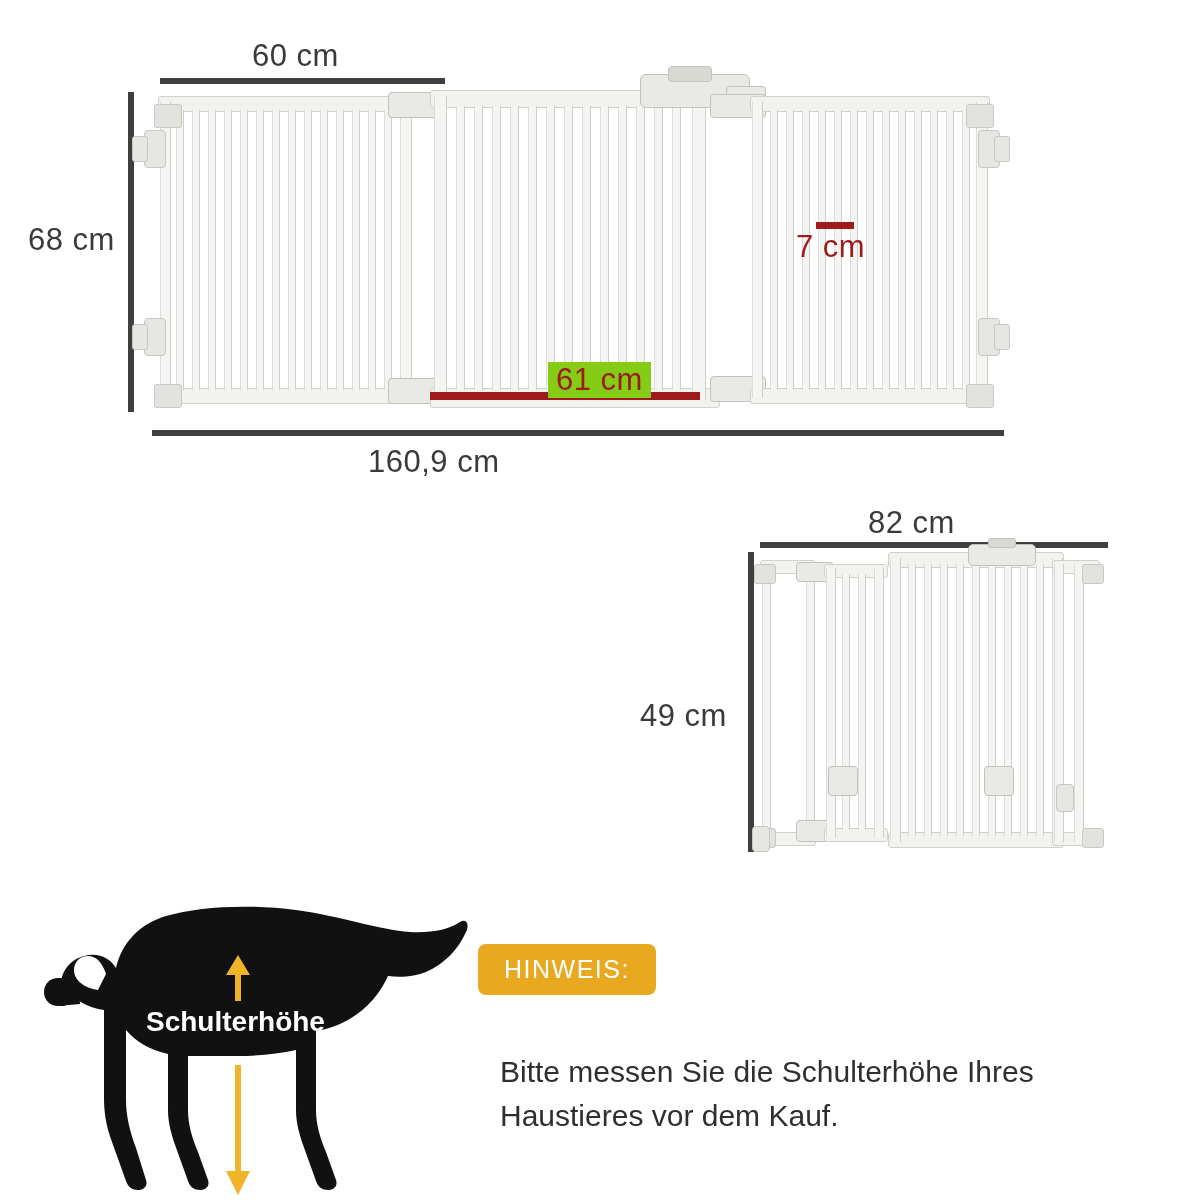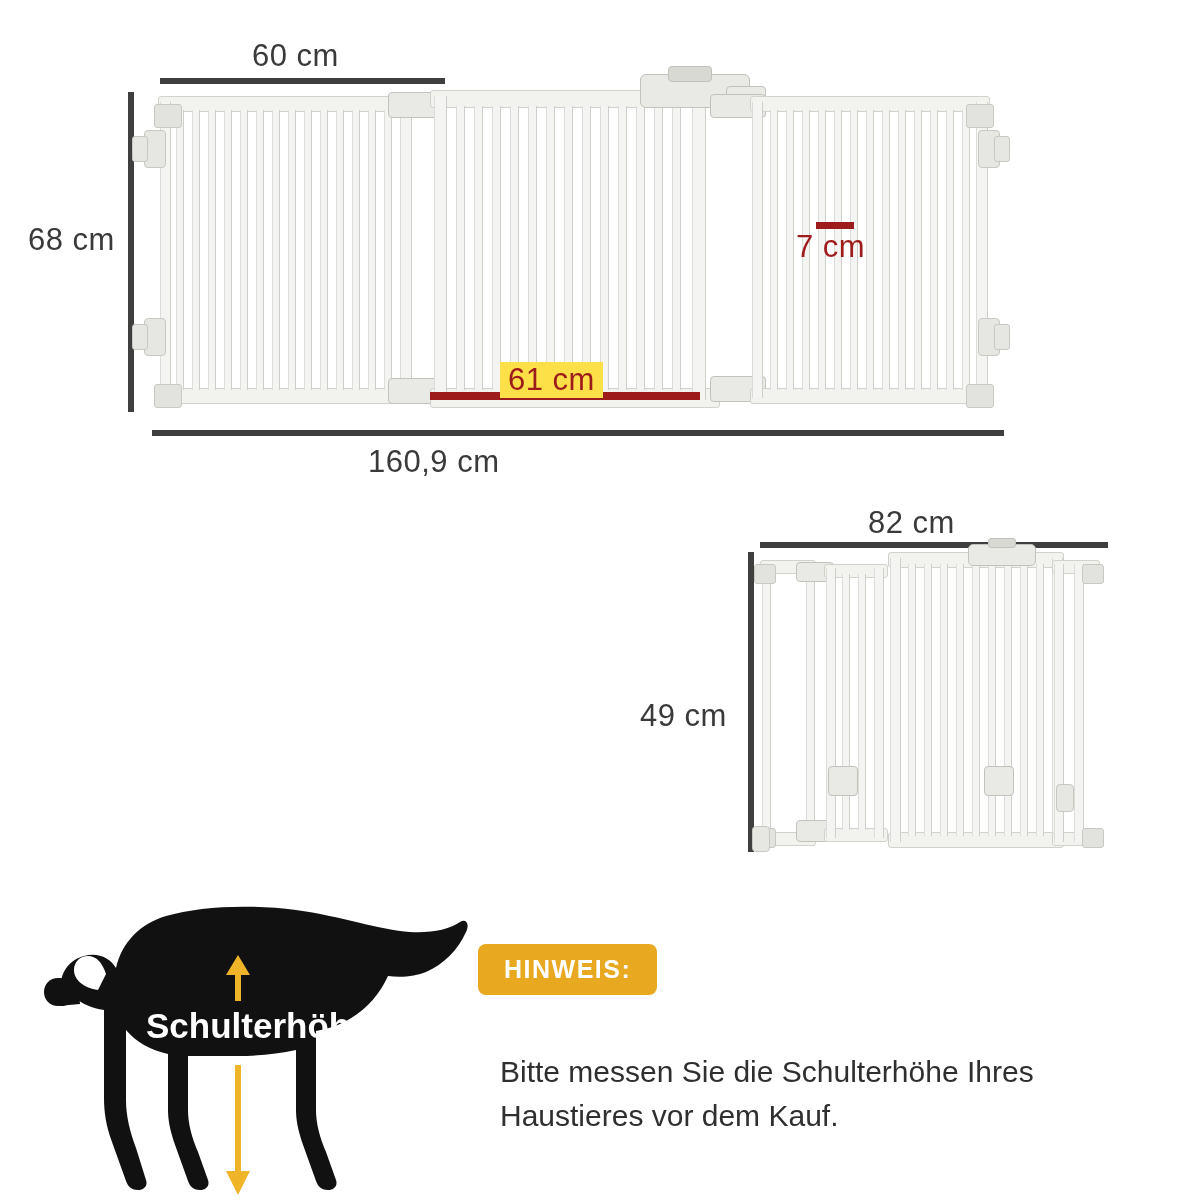--- a/index.html
+++ b/index.html
@@ -70,33 +70,33 @@
 
   
   .note-badge {
     position: absolute;
     background: #e8a820;
     color: #ffffff;
     font-size: 25px;
     letter-spacing: 1.5px;
     padding: 11px 26px;
     border-radius: 8px;
-    font-weight: 700;
+    font-weight: 400;
   }
   .note-text {
     position: absolute;
     font-size: 30px;
     line-height: 1.45;
     color: #2f2f2f;
     width: 560px;
   }
   .dog-label {
     position: absolute;
     color: #ffffff;
-    font-size: 35px;
+    font-size: 28px;
     font-weight: bold;
     white-space: nowrap;
   }
 </style>
 </head>
 <body>
 
 <div id="root">
 
   <div class="dim-label" style="left:252px; top:38px;">60 cm</div>
@@ -190,21 +190,21 @@
     <div class="mount" style="left:838px; top:50px; width:22px; height:38px;"></div>
     <div class="mount" style="left:854px; top:56px; width:16px; height:26px; border-radius:3px;"></div>
     <div class="mount" style="left:838px; top:238px; width:22px; height:38px;"></div>
     <div class="mount" style="left:854px; top:244px; width:16px; height:26px; border-radius:3px;"></div>
   </div>
 
   <div class="rule red" style="left:816px; top:222px; width:38px; height:7px;"></div>
   <div class="dim-label red" style="left:796px; top:229px;">7 cm</div>
 
   <div class="rule red" style="left:430px; top:392px; width:270px; height:8px;"></div>
-  <div class="dim-label red" style="left:500px; top:362px; background:#fde047; padding:0 8px;">61 cm</div>
+  <div class="dim-label red" style="left:548px; top:362px; background:#84cc16; padding:0 8px;">61 cm</div>
 
   <div class="rule" style="left:152px; top:430px; width:852px; height:6px;"></div>
   <div class="dim-label" style="left:368px; top:444px;">160,9 cm</div>
 
   <div class="dim-label" style="left:868px; top:505px;">82 cm</div>
   <div class="rule" style="left:760px; top:542px; width:348px; height:6px;"></div>
 
   <div class="dim-label" style="left:640px; top:698px;">49 cm</div>
   <div class="rule" style="left:748px; top:552px; width:6px; height:300px;"></div>
 

